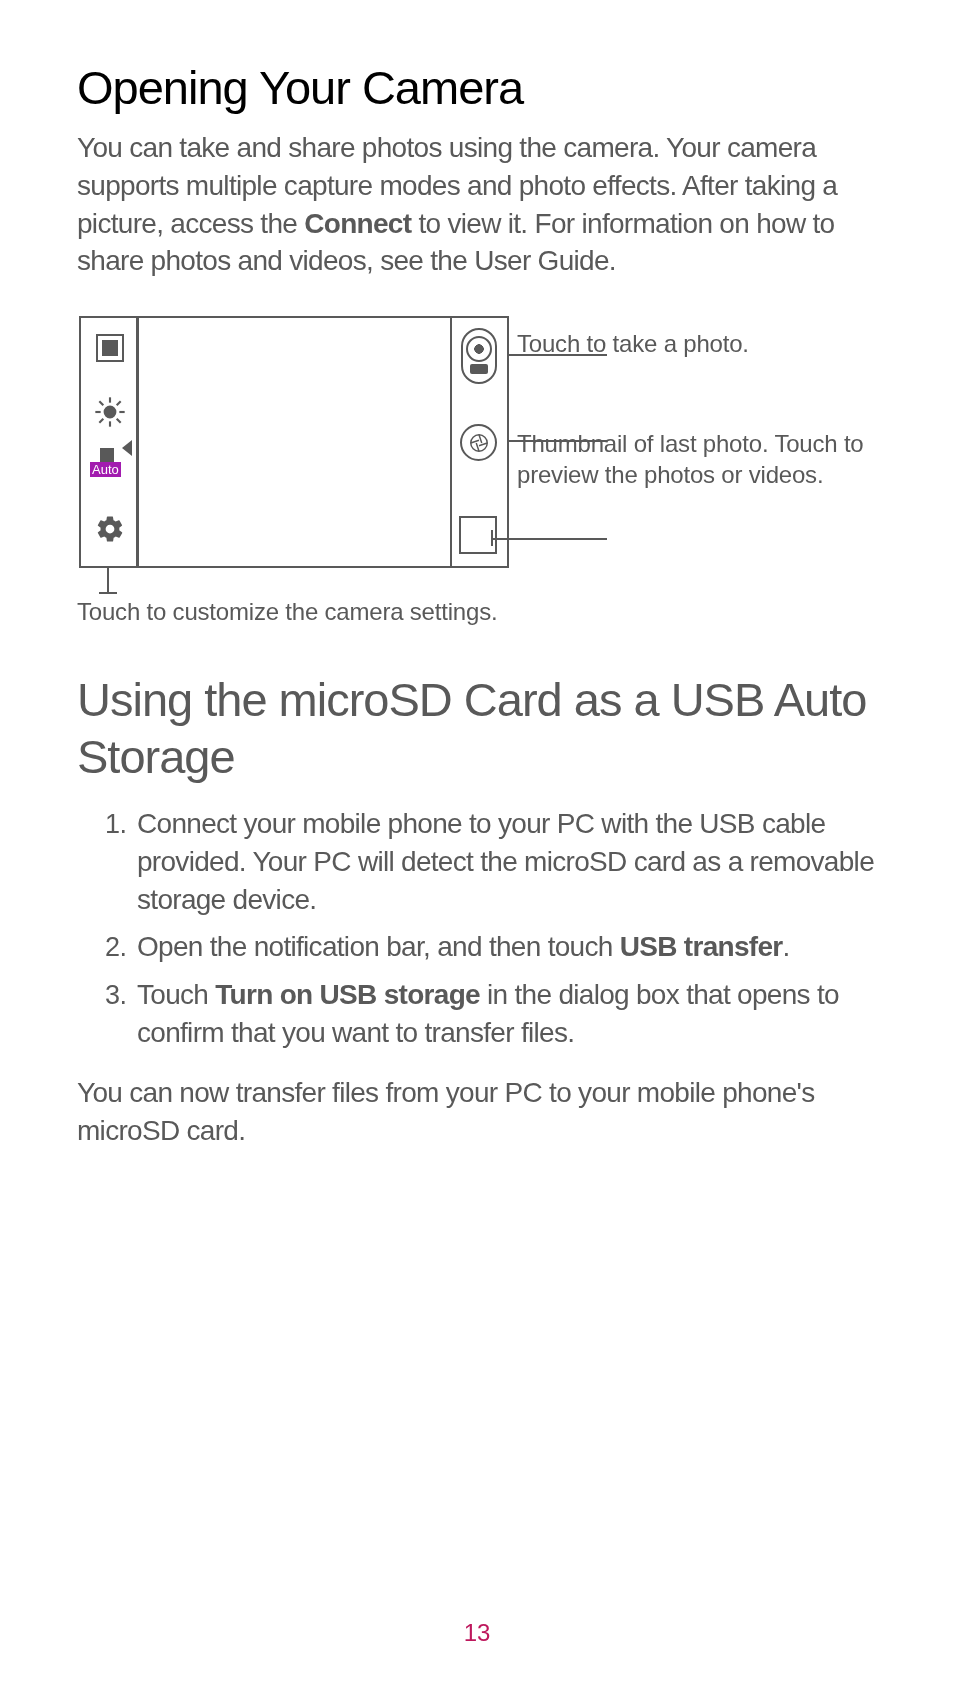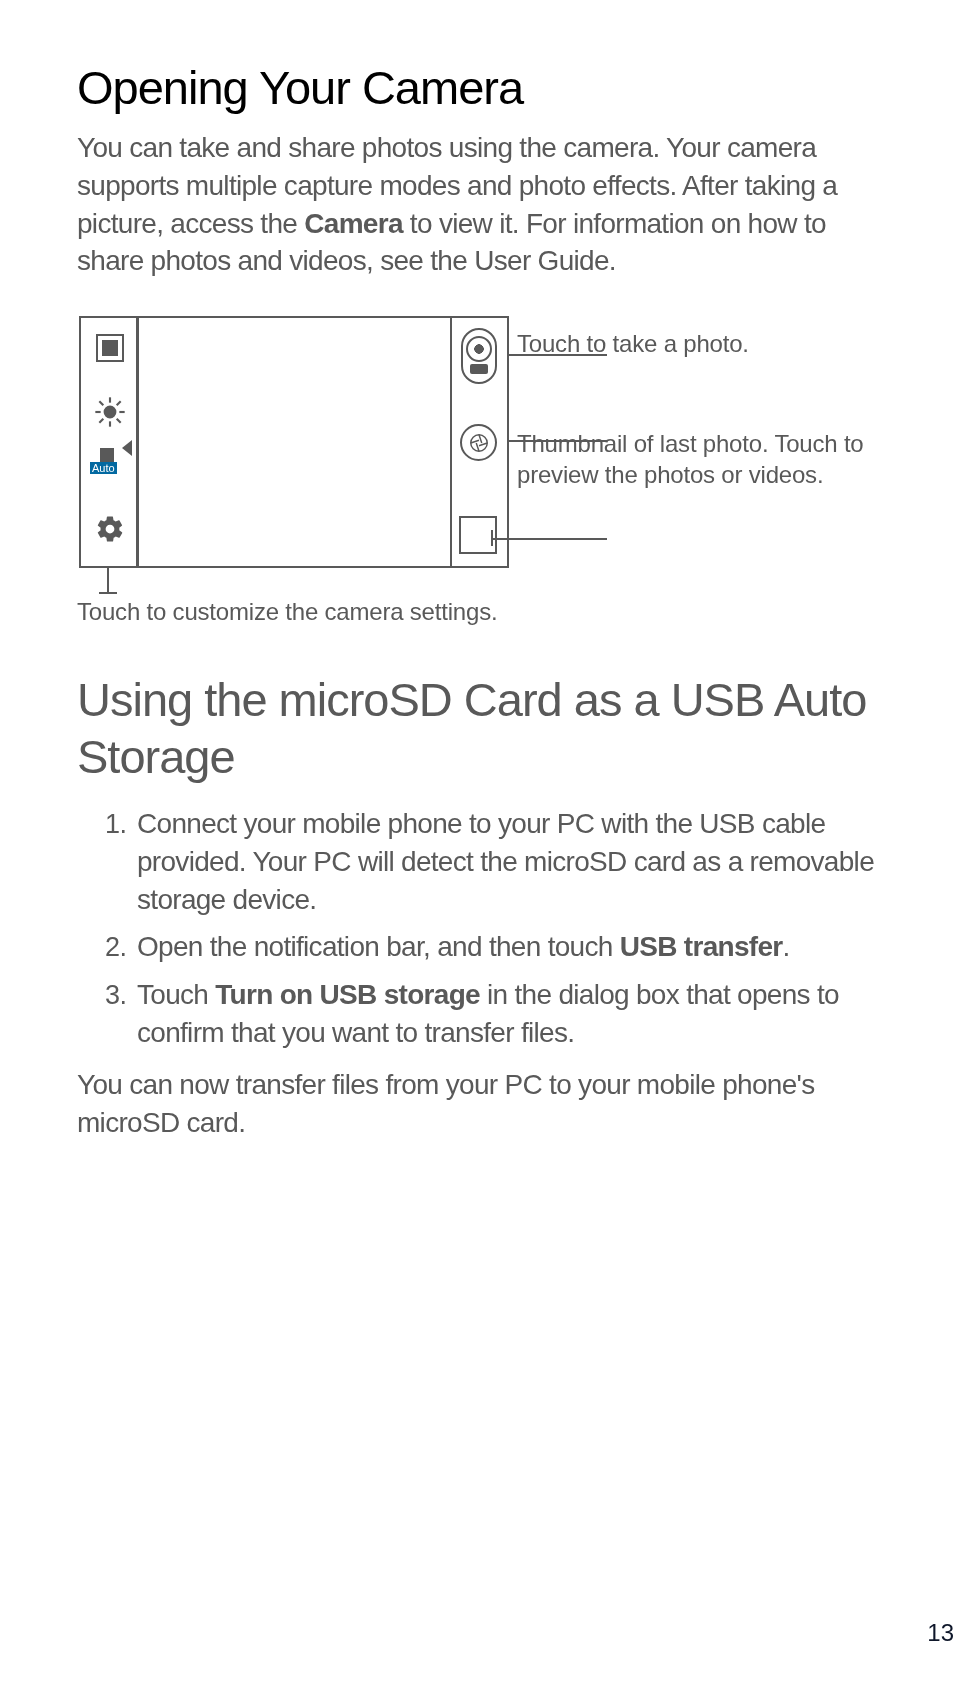--- a/index.html
+++ b/index.html
@@ -87,21 +87,21 @@
     border-bottom:8px solid transparent;
     border-right:10px solid #595959;
   }
   .ico-auto .sq {
     position:absolute; left:4px; top:-8px;
     width:14px; height:14px; background:#595959;
     border:1px solid #595959;
   }
   .ico-auto .txt {
     position:absolute; left:-6px; top:6px;
-    font-size:11px; background:#0369a1; color:#fff;
+    font-size:13px; background:#a21caf; color:#fff;
     padding:0 2px; letter-spacing:0;
   }
   .ico-gear {
     left: 14px; top: 196px; width: 30px; height: 30px;
     color:#595959;
   }
   .ico-gear svg { width:30px; height:30px; }
   
   .slider-pod {
     position:absolute; right:10px; top:10px;
@@ -174,40 +174,40 @@
     line-height:1.35;
   }
   ol li { margin-bottom:10px; padding-left:4px; }
   ol li::marker { font-size:27px; }
   ol b { font-weight:700; }
   .after {
     font-size:28px;
     color:#595959;
     letter-spacing:-0.7px;
     line-height:1.35;
-    margin-top:14px;
+    margin-top:22px;
   }
   .pagenum {
     position:absolute;
     bottom:44px;
     left:0; right:0;
-    text-align:right;
+    text-align:center;
     font-size:24px;
-    color:#0f172a;
+    color:#be185d;
   }
 </style>
 </head>
 <body>
 
 <div class="page">
 
   <h1>Opening Your Camera</h1>
 
   <p class="intro">
-    <span>You can take and share photos using the camera. Your camera supports multiple capture modes and photo effects. After taking a picture, access the </span><b>Camera</b><span> to view it. For information on how to share photos and videos, see the User Guide.</span>
+    <span>You can take and share photos using the camera. Your camera supports multiple capture modes and photo effects. After taking a picture, access the </span><b>Connect</b><span> to view it. For information on how to share photos and videos, see the User Guide.</span>
   </p>
 
   <div class="diagram-block">
     <div class="diagram-left">
       <div class="camera-frame">
         <div class="inner-left-line"></div>
         <div class="inner-right-line"></div>
 
         <div class="ico ico-rect"></div>
 

